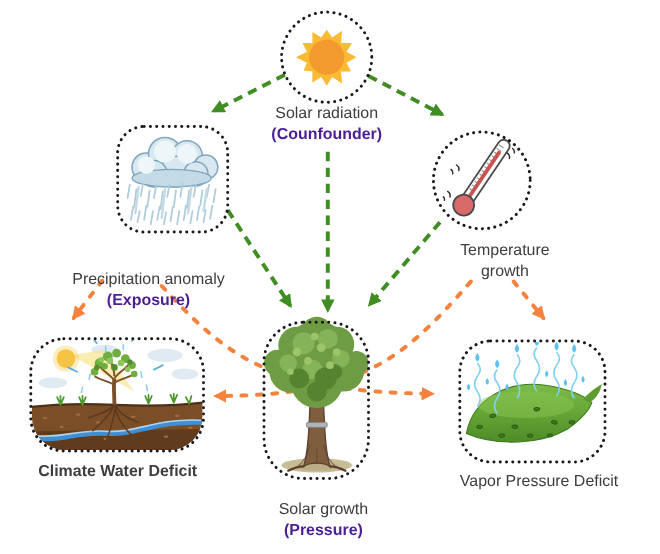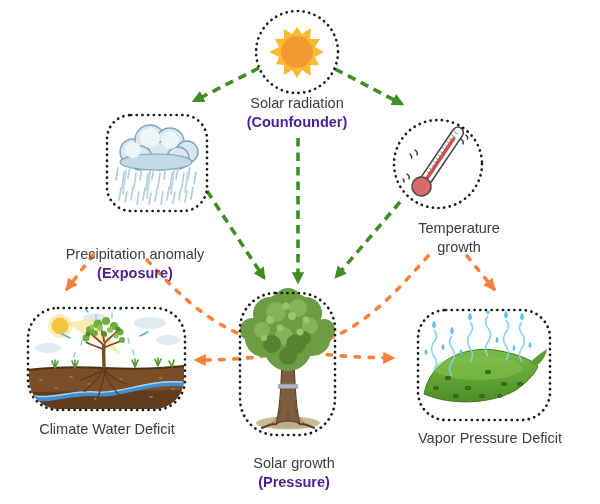--- a/index.html
+++ b/index.html
@@ -232,21 +232,21 @@
 
 <div class="lbl" style="left:135px;top:221px;margin-top:24px;">
   <div>Precipitation anomaly</div>
   <div class="role">(Exposure)</div>
 </div>
 
 <div class="lbl wrap" style="left:459px;top:219px;">
   <div>Temperature growth</div>
 </div>
 
-<div class="lbl" style="left:107px;top:420px;">
+<div class="lbl" style="left:107px;top:420px;font-weight:bold;">
   <div>Climate Water Deficit</div>
 </div>
 
 <div class="lbl" style="left:294px;top:454px;">
   <div>Solar growth</div>
   <div class="role">(Pressure)</div>
 </div>
 
 <div class="lbl" style="left:490px;top:429px;">
   <div>Vapor Pressure Deficit</div>

